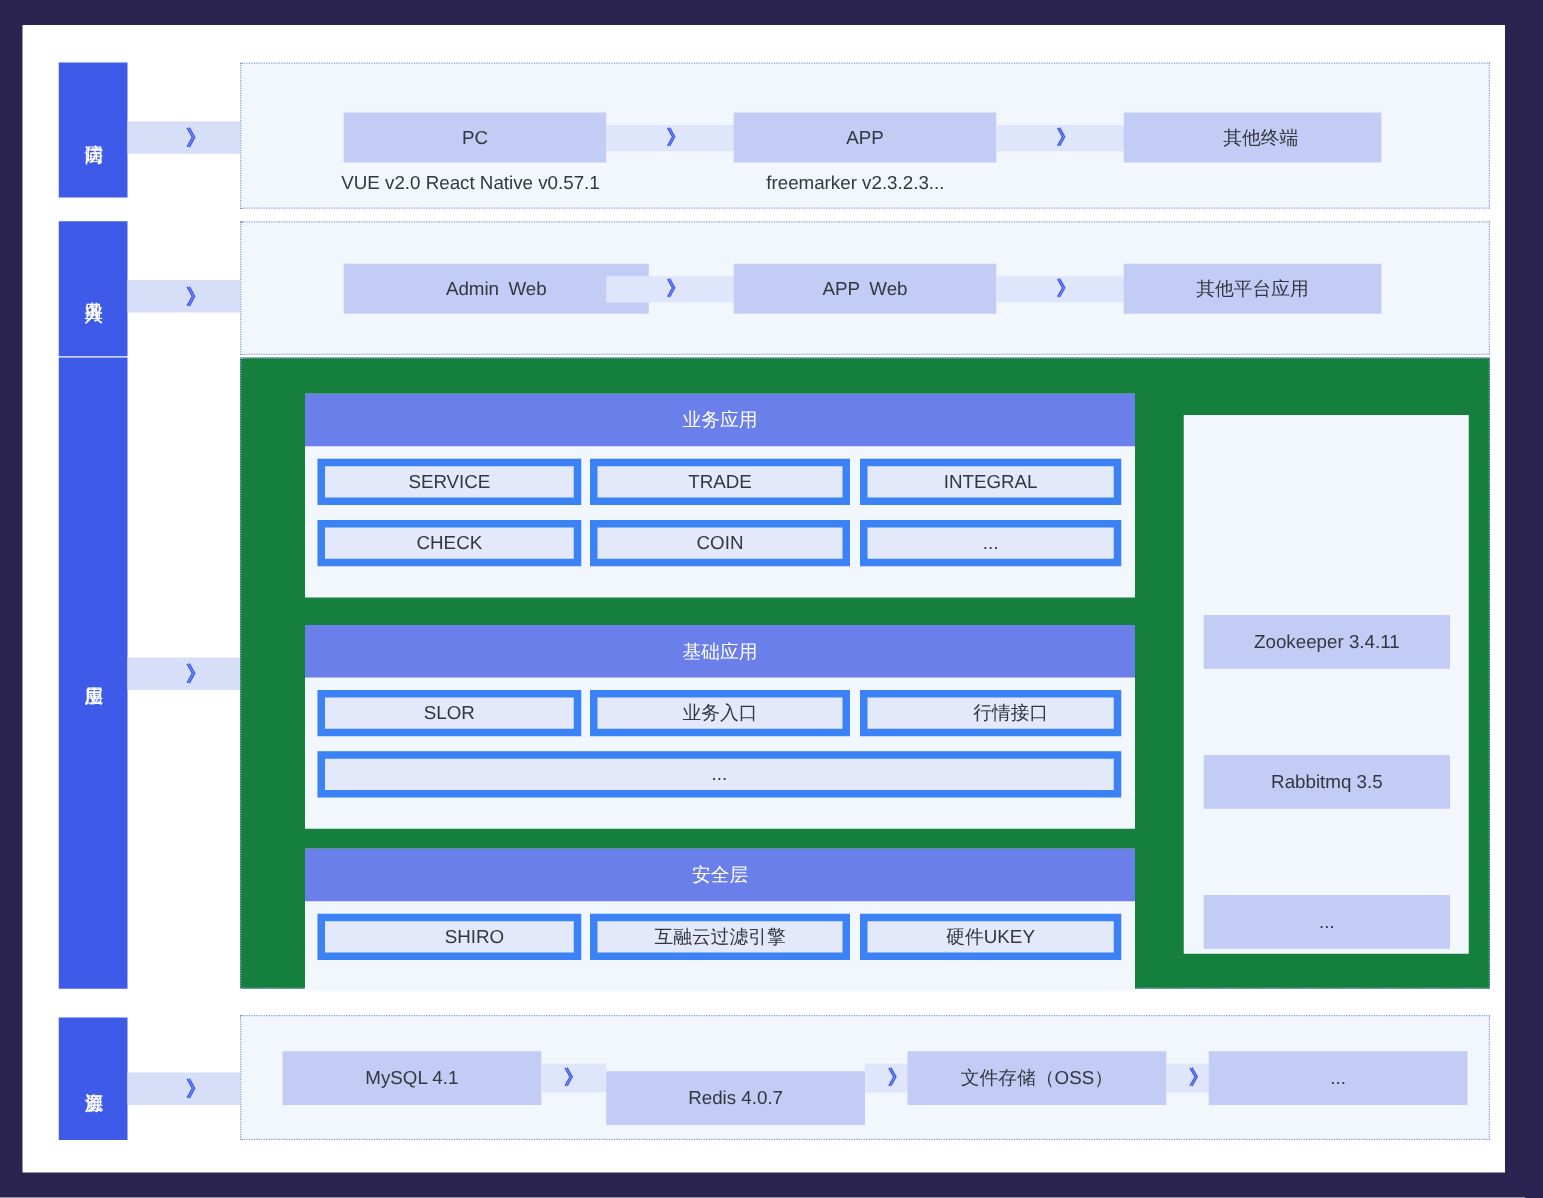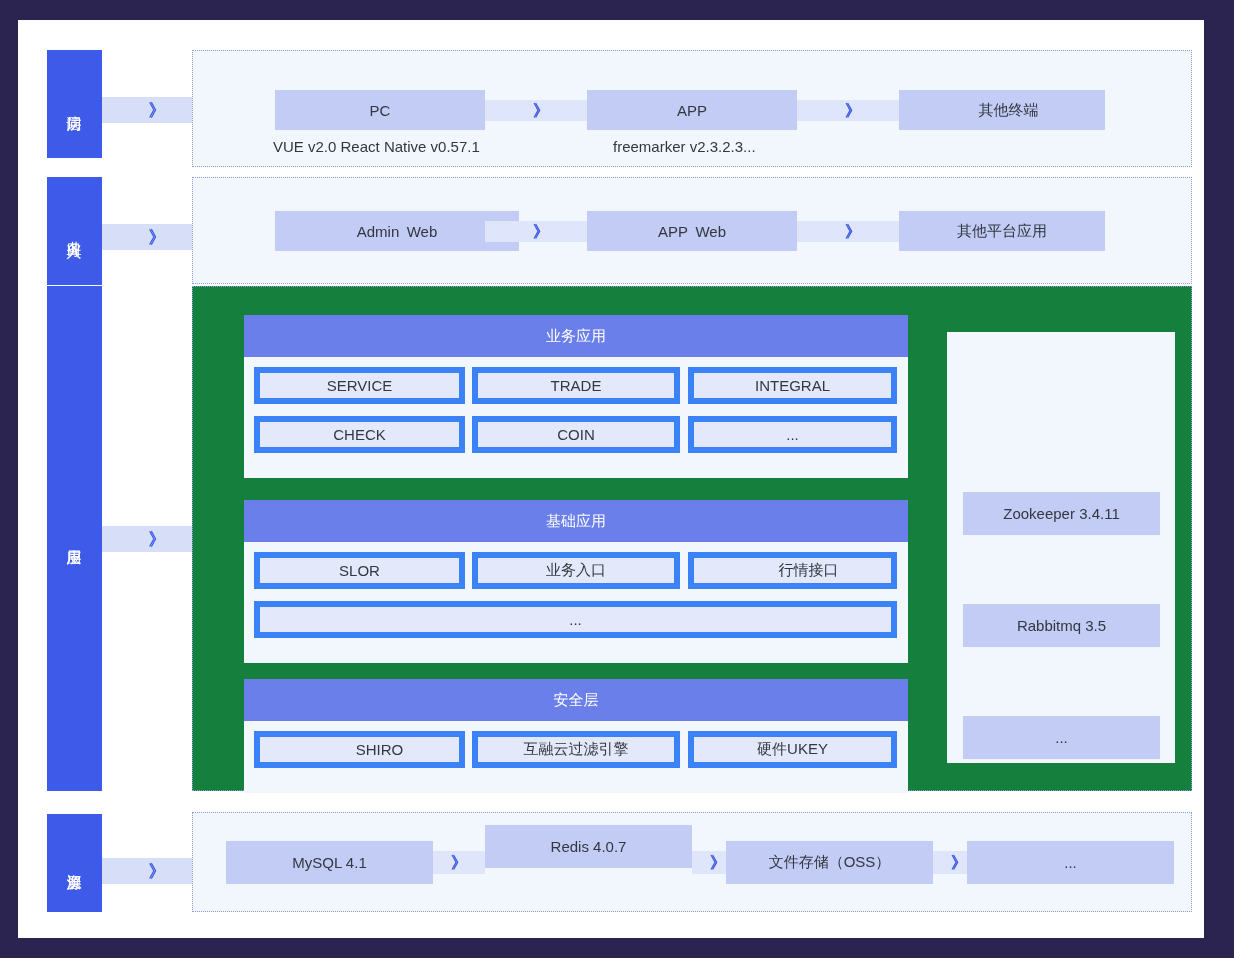--- a/index.html
+++ b/index.html
@@ -220,21 +220,21 @@
 
   <div class="connector" style="left:84px; top:838px; width:110px;">
     <span class="chev">》</span>
   </div>
 
   <div class="panel tinted" style="left:174px; top:792px; width:1000px; height:100px;">
     <div class="chip" style="left:33px; top:28px; width:207px; height:43px;">MySQL 4.1</div>
     <div class="arrow-strip" style="left:240px; top:38px; width:52px; height:23px;">
       <span class="chev">》</span>
     </div>
-    <div class="chip" style="left:292px; top:12px; width:207px; height:43px;">Redis 4.0.7</div>
+    <div class="chip" style="left:292px; top:44px; width:207px; height:43px;">Redis 4.0.7</div>
     <div class="arrow-strip" style="left:499px; top:38px; width:52px; height:23px;">
       <span class="chev">》</span>
     </div>
     <div class="chip" style="left:533px; top:28px; width:207px; height:43px;">文件存储（OSS）</div>
     <div class="arrow-strip" style="left:740px; top:38px; width:52px; height:23px;">
       <span class="chev">》</span>
     </div>
     <div class="chip" style="left:774px; top:28px; width:207px; height:43px;">...</div>
   </div>
 

